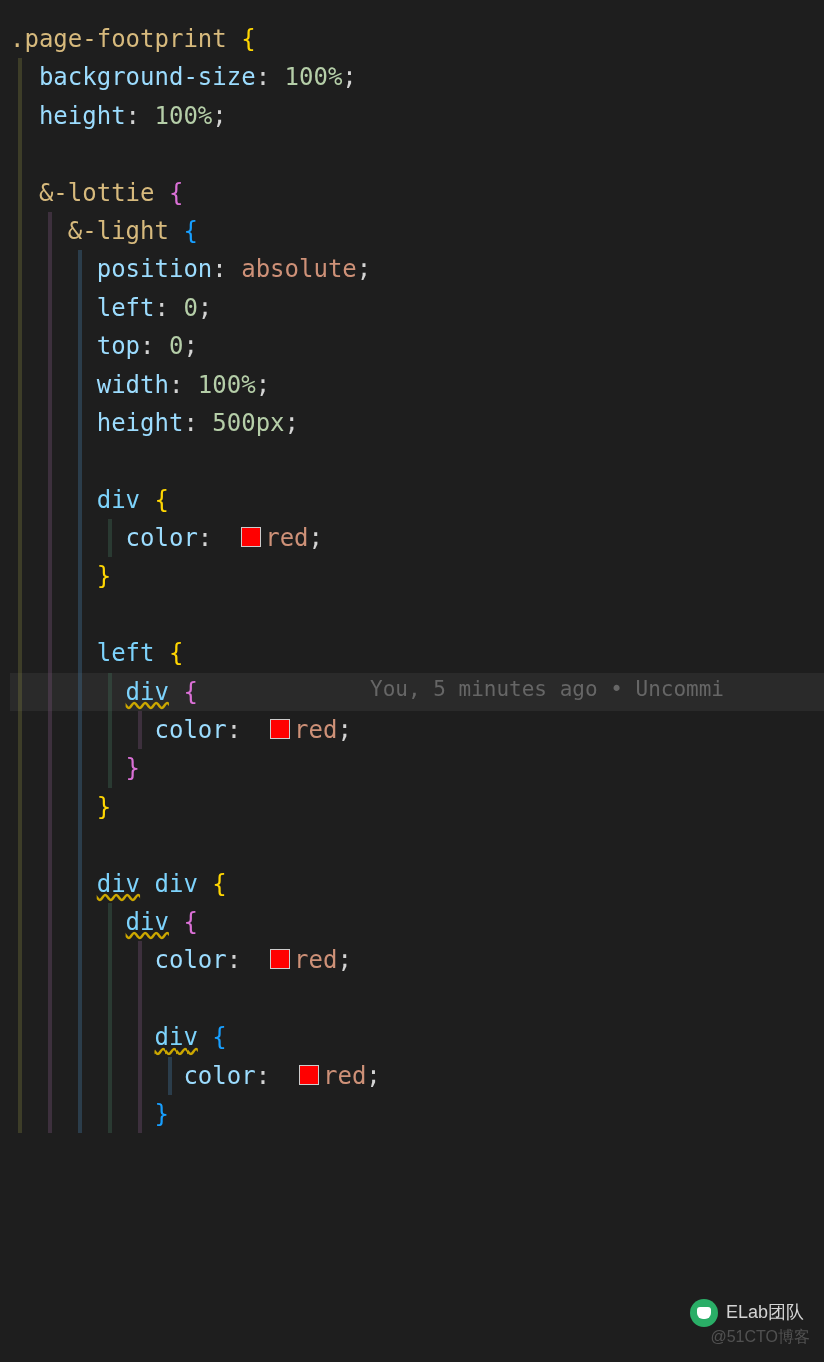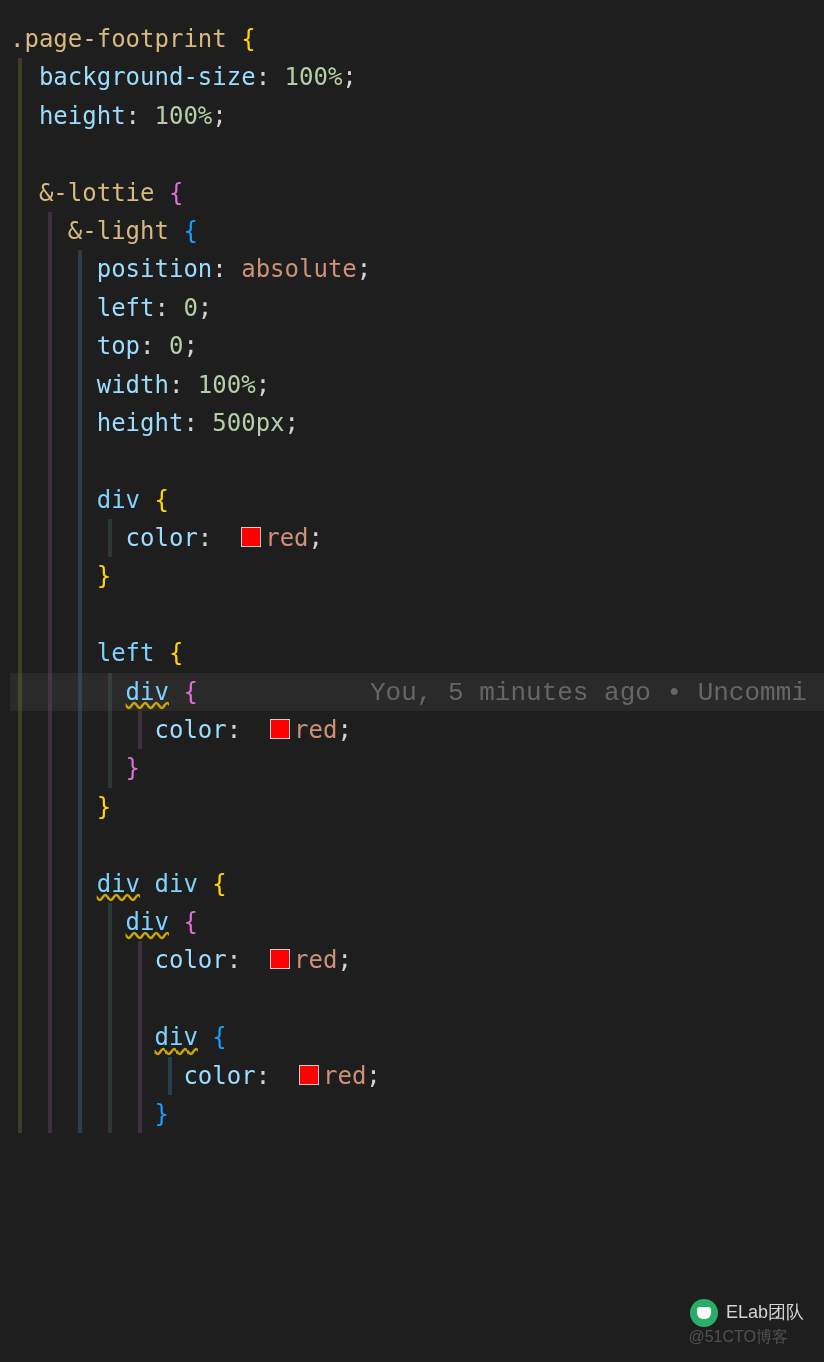--- a/index.html
+++ b/index.html
@@ -50,23 +50,22 @@
       border: 1px solid #ccc;
       vertical-align: middle;
       margin-right: 4px;
       position: relative;
       top: -2px;
     }
     
     .git-blame {
       position: absolute;
       color: #666;
-      font-size: 26px;
+      font-size: 21px;
       top: 0;
-      font-family: Liberation Mono, monospace;
     }
     
     .highlight-line {
       background: rgba(80,80,80,0.25);
     }
     
     .squiggle {
       text-decoration: underline;
       text-decoration-style: wavy;
       text-decoration-color: #cca700;
@@ -97,21 +96,21 @@
     .watermark-logo .icon::before {
       content: "";
       width: 14px;
       height: 12px;
       background: #fff;
       border-radius: 3px 3px 6px 6px;
     }
     .watermark-sub {
       position: absolute;
       bottom: 12px;
-      right: 36px;
+      right: 14px;
       color: rgba(200,200,200,0.3);
       font-size: 16px;
       font-family: sans-serif;
       z-index:2;
     }
     
     .indent-bars {
       position: absolute;
       left: 0;
       top: 0;

